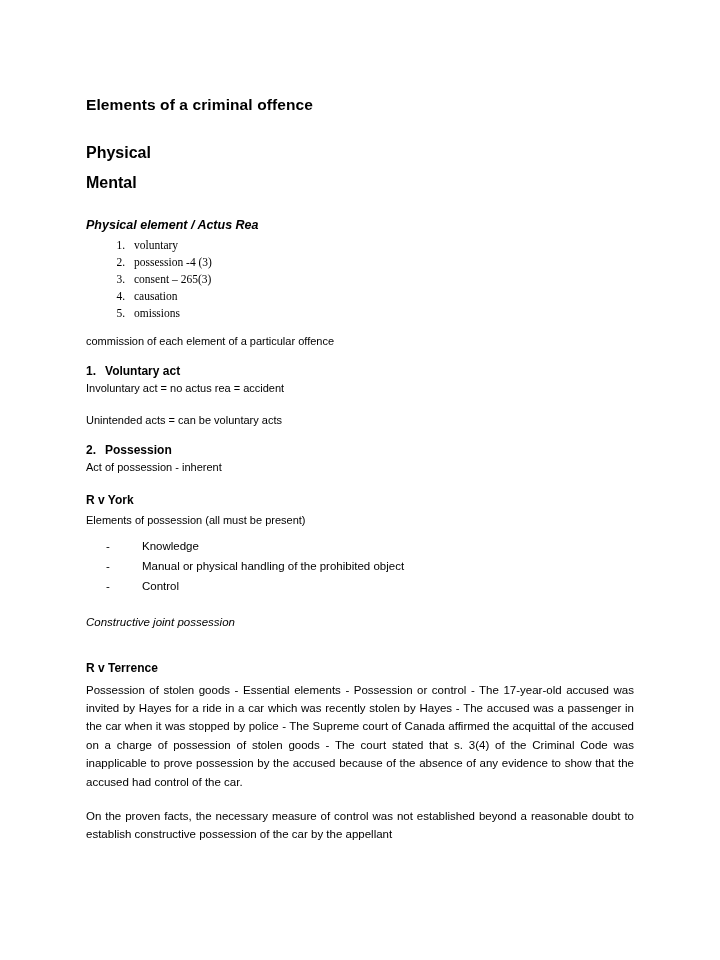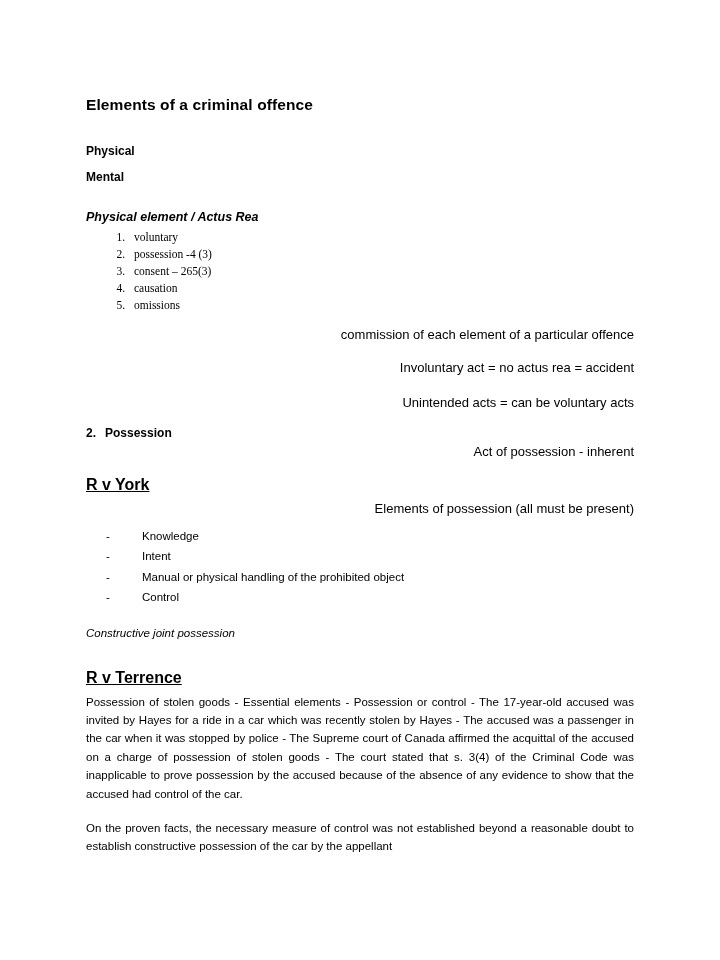--- a/index.html
+++ b/index.html
@@ -22,21 +22,21 @@
     box-sizing: border-box;
     padding: 96px 86px 40px 86px;
   }
   .doc-title {
     font-size: 15.5px;
     font-weight: bold;
     letter-spacing: 0.1px;
     margin: 0 0 30px 0;
   }
   .bold-line {
-    font-size: 12px;
+    font-size: 16px;
     font-weight: bold;
     margin: 0 0 12px 0;
   }
   .spacer-sm { height: 14px; }
   .section-head {
     font-size: 12.5px;
     font-weight: bold;
     margin: 0 0 6px 0;
     font-style: italic;
   }
@@ -45,38 +45,36 @@
     padding-left: 42px;
     font-size: 11.5px;
     font-family: Liberation Serif, serif;
   }
   ol.num-list li {
     margin: 0 0 2.5px 0;
     padding-left: 6px;
     line-height: 1.25;
   }
   p.body-text {
-    font-size: 13px;
+    font-size: 11px;
     line-height: 1.45;
     margin: 0 0 14px 0;
-    text-align: right;
   }
   p.tight {
     margin: 0 0 4px 0;
   }
   .num-head {
     font-size: 12px;
     font-weight: bold;
     margin: 0 0 3px 0;
   }
   .num-head .numpart { margin-right: 9px; }
   .case-head {
-    font-size: 16px;
+    font-size: 12px;
     font-weight: bold;
-    text-decoration: underline;
     margin: 0 0 3px 0;
     display: inline-block;
   }
   .case-head-wrap { margin: 0 0 3px 0; }
   ul.dash-list {
     list-style: none;
     margin: 10px 0 14px 0;
     padding-left: 20px;
     font-size: 11.5px;
   }
@@ -122,37 +120,39 @@
   <ol class="num-list">
     <li>voluntary</li>
     <li>possession -4 (3)</li>
     <li>consent – 265(3)</li>
     <li>causation</li>
     <li>omissions</li>
   </ol>
 
   <p class="body-text">commission of each element of a particular offence</p>
 
+  <div class="num-head">
+    <span class="numpart">1.</span><span>Voluntary act</span>
+  </div>
   <p class="body-text tight">Involuntary act = no actus rea = accident</p>
   <div class="gap-md"></div>
   <p class="body-text">Unintended acts = can be voluntary acts</p>
 
   <div class="num-head">
     <span class="numpart">2.</span><span>Possession</span>
   </div>
   <p class="body-text">Act of possession - inherent</p>
 
   <div class="case-head-wrap">
     <span class="case-head">R v York</span>
   </div>
   <p class="body-text tight">Elements of possession (all must be present)</p>
 
   <ul class="dash-list">
     <li>Knowledge</li>
-    <li>Intent</li>
     <li>Manual or physical handling of the prohibited object</li>
     <li>Control</li>
   </ul>
 
   <div class="italic-line">Constructive joint possession</div>
 
   <div class="case-head-wrap">
     <span class="case-head">R v Terrence </span>
   </div>
 

